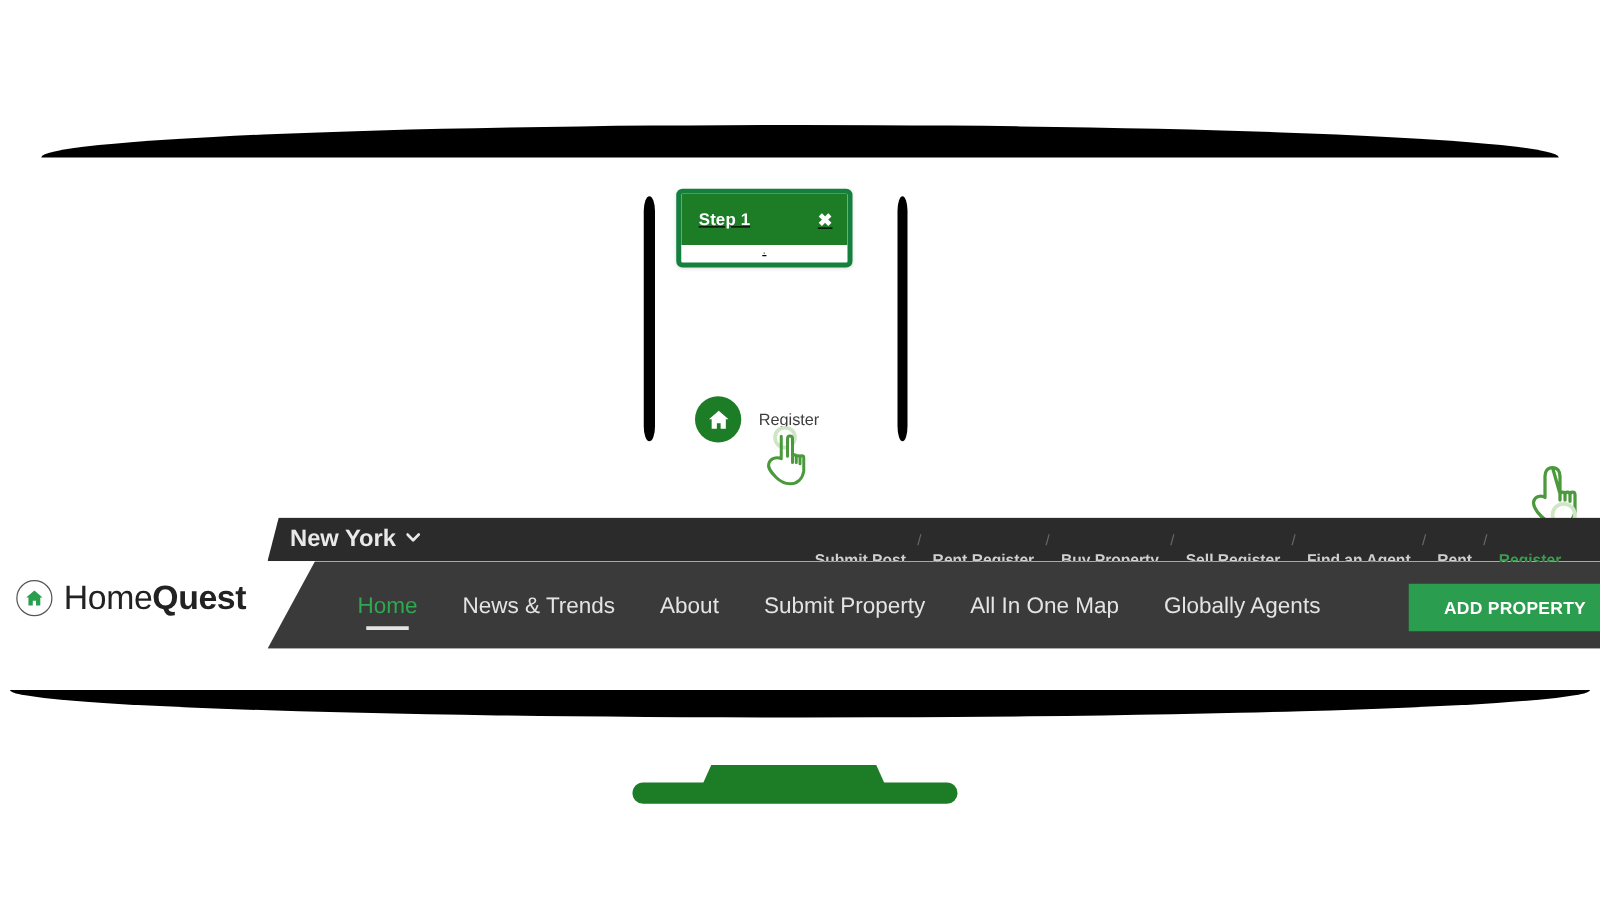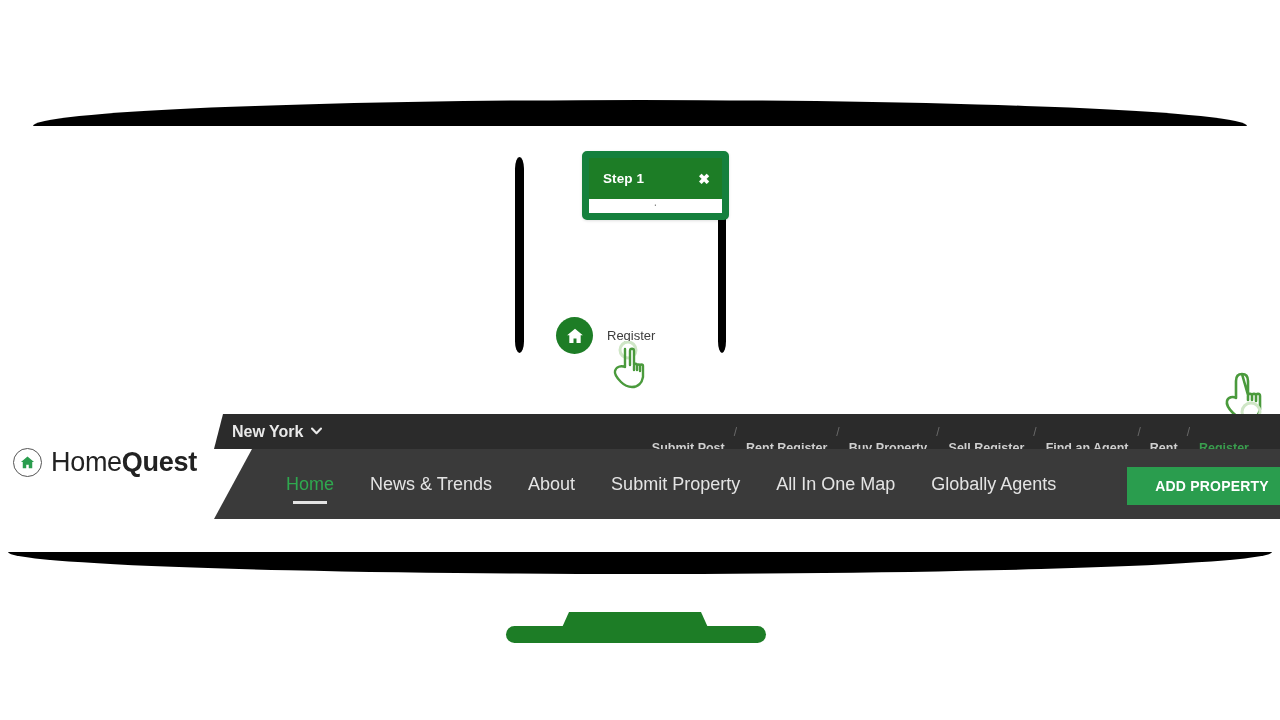--- a/index.html
+++ b/index.html
@@ -82,28 +82,29 @@
     top: 14px;
     width: 260px;
     height: 17px;
     background: #1d7d26;
     border-radius: 9px;
   }
 
   
   .tooltip {
     position: absolute;
-    left: 582px;
+    left: 541px;
     top: 151px;
     width: 133px;
     background: #ffffff;
-    border: 7px solid #15803d;
+    border: 4px solid #15803d;
     border-radius: 5px;
     box-shadow: 0 1px 3px rgba(0,0,0,0.12);
     overflow: hidden;
+    text-decoration: underline;
   }
   .tooltip-header {
     background: #1d7d26;
     height: 41px;
     display: flex;
     align-items: center;
     justify-content: space-between;
     padding: 0 12px 0 14px;
     box-sizing: border-box;
   }
@@ -183,21 +184,21 @@
     height: 35px;
     display: flex;
     align-items: center;
   }
   .city-select {
     position: absolute;
     left: 232px;
     display: flex;
     align-items: center;
     color: #e9e9e9;
-    font-size: 16px;
+    font-size: 19px;
     font-weight: bold;
     cursor: pointer;
   }
   .chevron {
     margin-left: 8px;
     display: inline-block;
     font-size: 10px;
     line-height: 1;
   }
   .toplinks {
@@ -220,21 +221,21 @@
   .toplink.accent { color: #3a9d4e; }
   .sep {
     color: #6a6a6a;
     font-size: 12px;
   }
 
   
   .logo {
     position: absolute;
     left: 13px;
-    top: 447px;
+    top: 463px;
     display: flex;
     align-items: center;
   }
   .logo-mark {
     width: 29px;
     height: 29px;
     border-radius: 50%;
     border: 1.5px solid #555555;
     display: flex;
     align-items: center;

